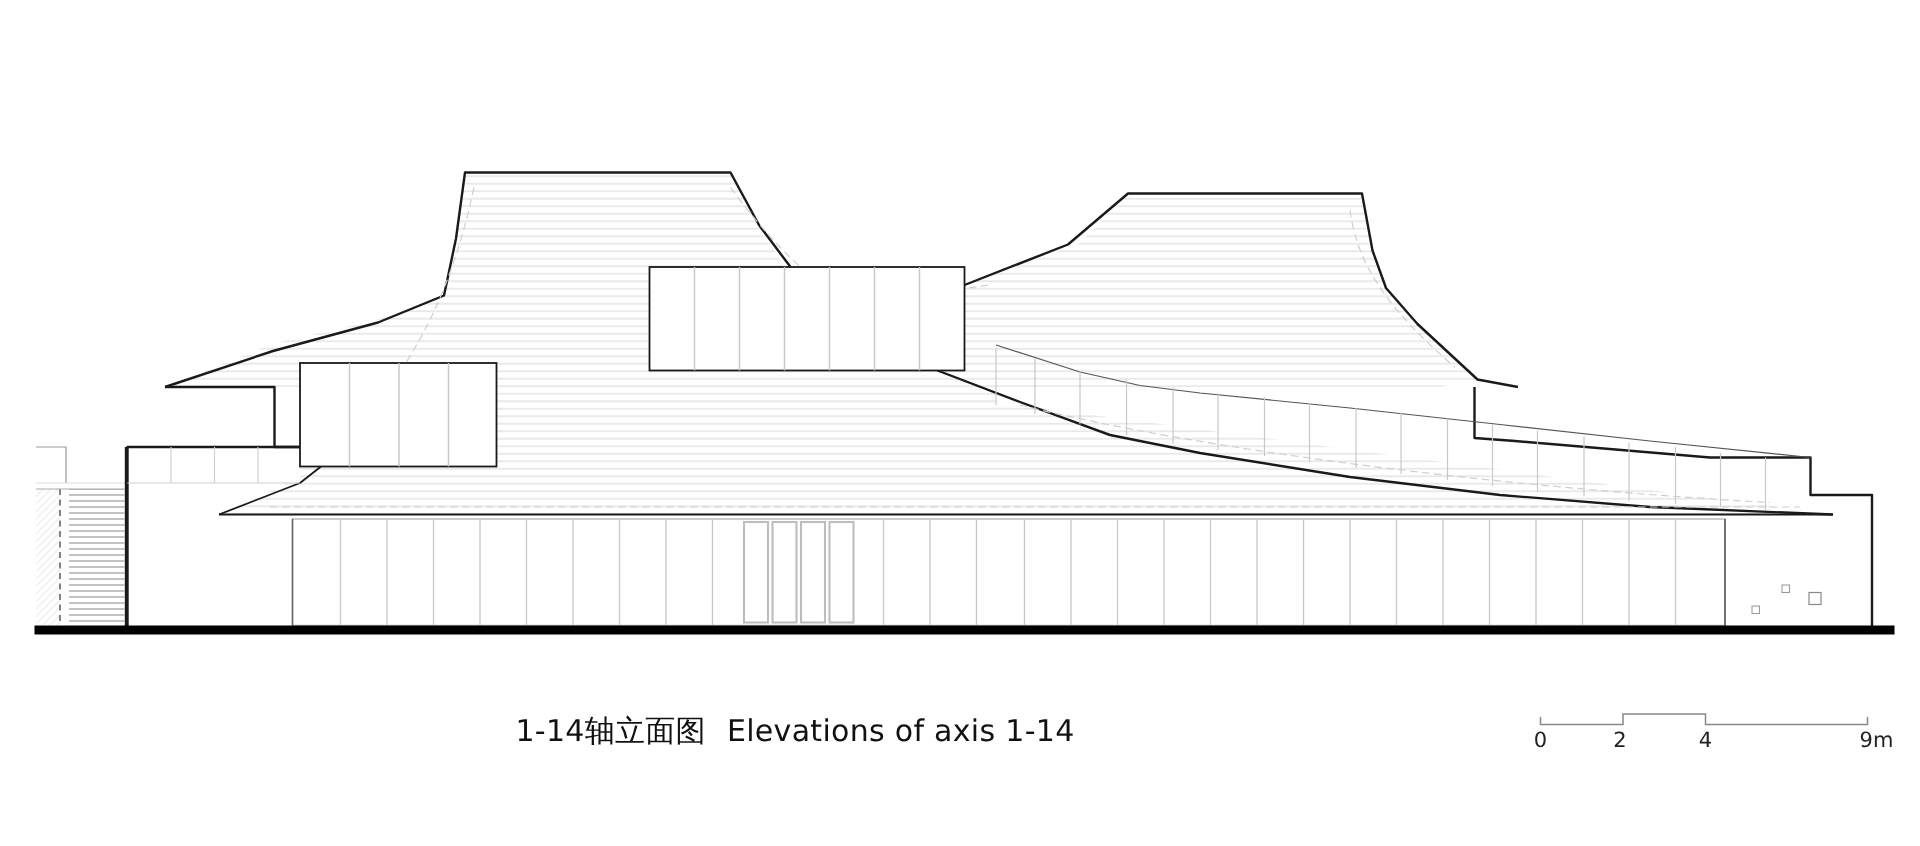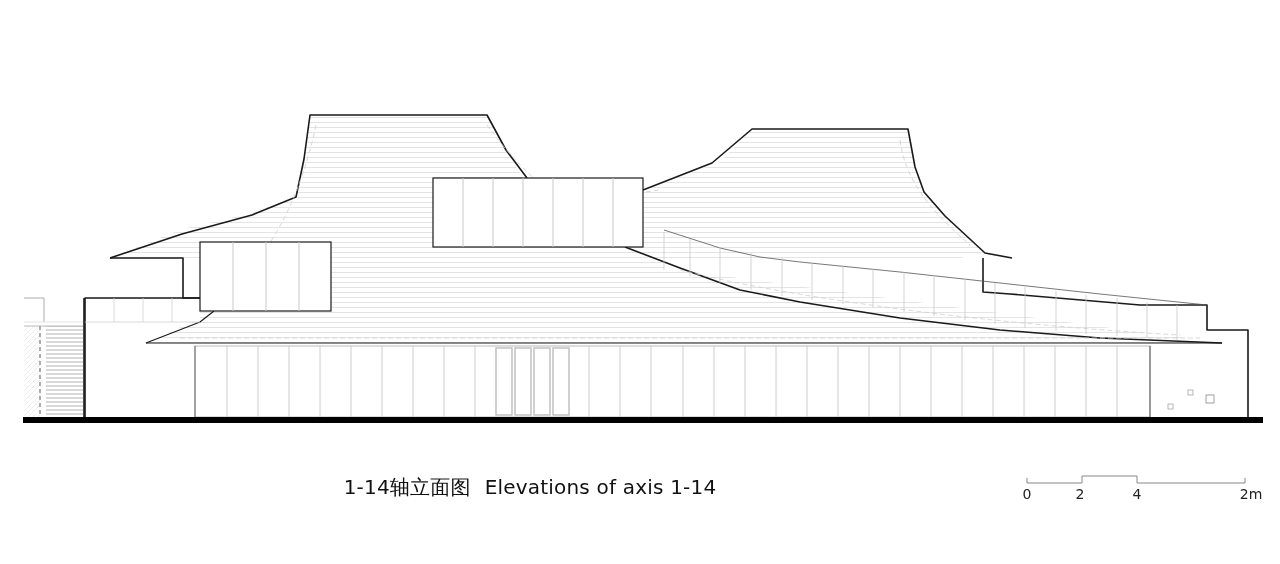--- a/index.html
+++ b/index.html
@@ -169,13 +169,13 @@
   </g>
 </svg>
 
 <div class="caption">
   <span class="cn">1-14轴立面图</span><span class="en">Elevations of axis 1-14</span>
 </div>
 
 <span class="scale-label" style="left:1027px">0</span>
 <span class="scale-label" style="left:1080px">2</span>
 <span class="scale-label" style="left:1137px">4</span>
-<span class="scale-label" style="left:1251px">2m</span>
+<span class="scale-label" style="left:1251px">9m</span>
 
 </body></html>

